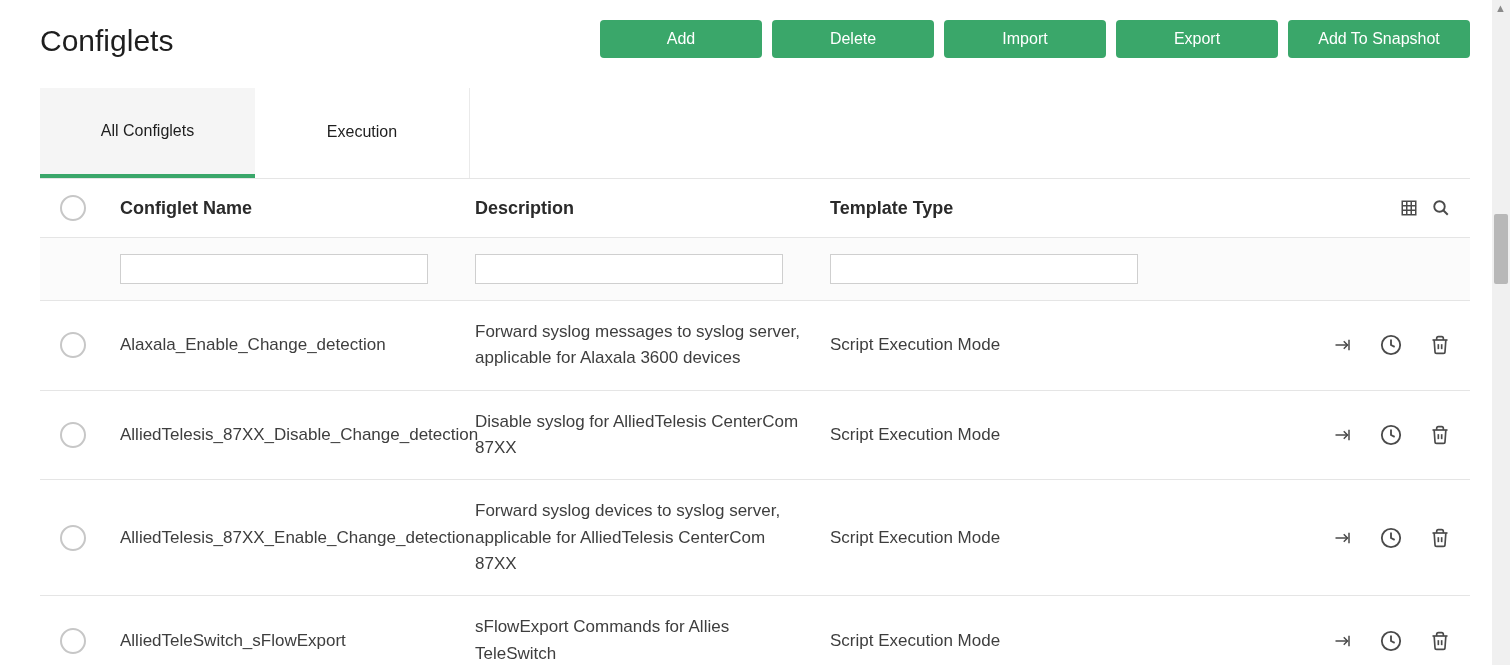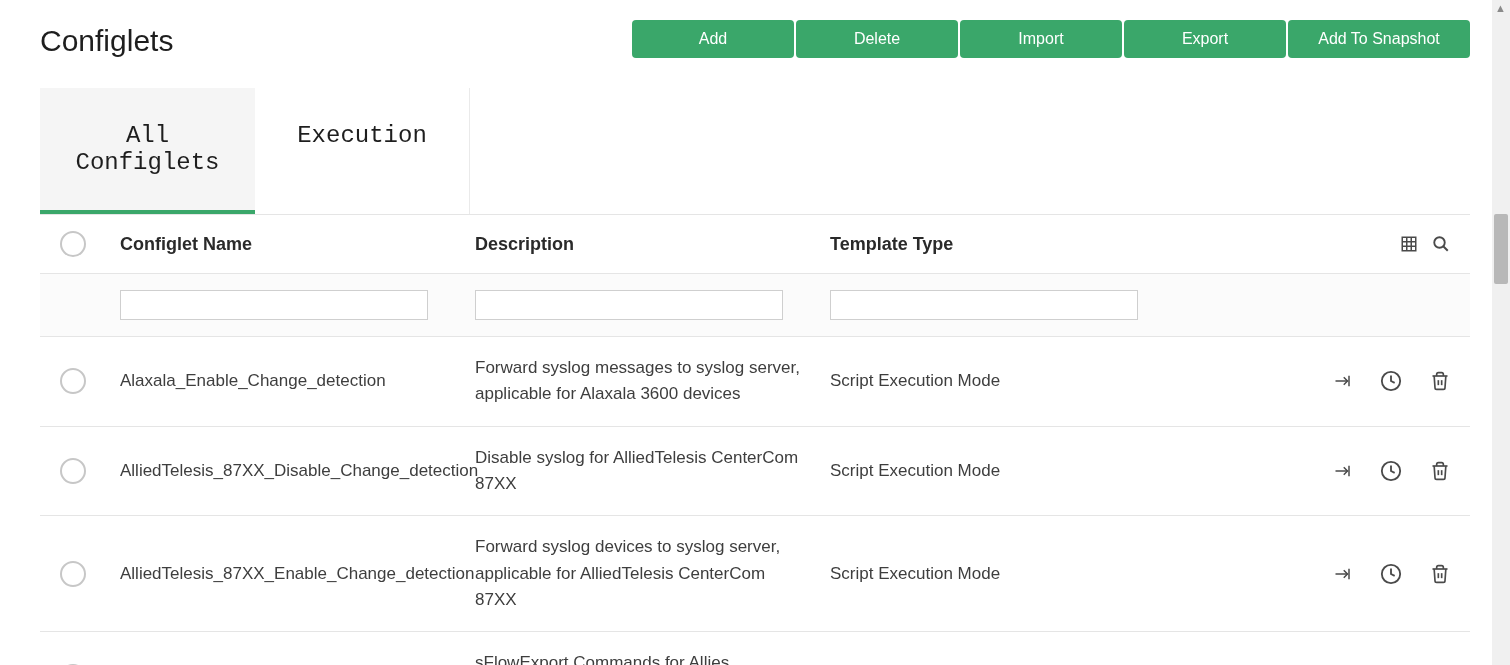--- a/index.html
+++ b/index.html
@@ -1,24 +1,24 @@
 <!DOCTYPE html>
 <html><head>
 <meta charset="utf-8">
 <style>
   * { box-sizing: border-box; margin: 0; padding: 0; }
   html, body { width: 1510px; height: 665px; font-family: "Segoe UI", "Helvetica Neue", Arial, sans-serif; color: #313131; background: #ffffff; overflow: hidden; }
   .page { padding: 20px 40px 0 40px; }
   .header { display: flex; justify-content: space-between; align-items: flex-end; }
   .title { font-size: 30px; font-weight: 500; color: #1e1e1e; }
-  .btn-row { display: flex; gap: 2px; }
+  .btn-row { display: flex; gap: 10px; }
   .btn { background: #3aa76a; color: #fff; border: none; border-radius: 4px; font-size: 16px; padding: 10px 0; width: 162px; text-align: center; cursor: pointer; }
   .btn.wide { width: 182px; }
   .tabs { display: flex; margin-top: 30px; border-bottom: 1px solid #e5e5e5; }
-  .tab { width: 215px; text-align: center; padding: 34px 20px; font-size: 24px; color: #1e1e1e; cursor: pointer; border-right: 1px solid #eaeaea; font-family: Liberation Mono, monospace; }
+  .tab { width: 215px; text-align: center; padding: 34px 20px; font-size: 16px; color: #1e1e1e; cursor: pointer; border-right: 1px solid #eaeaea; }
   .tab.active { background: #f5f5f5; border-bottom: 4px solid #3aa76a; border-right: none; }
   .tab .tab-line { display: block; line-height: 1.2; }
   .table { width: 100%; }
   .thead { display: flex; align-items: center; padding: 16px 20px 16px 20px; border-bottom: 1px solid #e5e5e5; }
   .col-check { width: 60px; display: flex; align-items: center; justify-content: flex-start; }
   .checkbox { width: 26px; height: 26px; border: 2px solid #c7c7c7; border-radius: 50%; cursor: pointer; }
   .col-name { width: 355px; font-size: 18px; font-weight: 600; color: #2a2a2a; }
   .col-desc { width: 355px; font-size: 18px; font-weight: 600; color: #2a2a2a; }
   .col-type { flex: 1; font-size: 18px; font-weight: 600; color: #2a2a2a; }
   .col-tools { width: 80px; display: flex; justify-content: flex-end; gap: 14px; color: #4a4a4a; }

